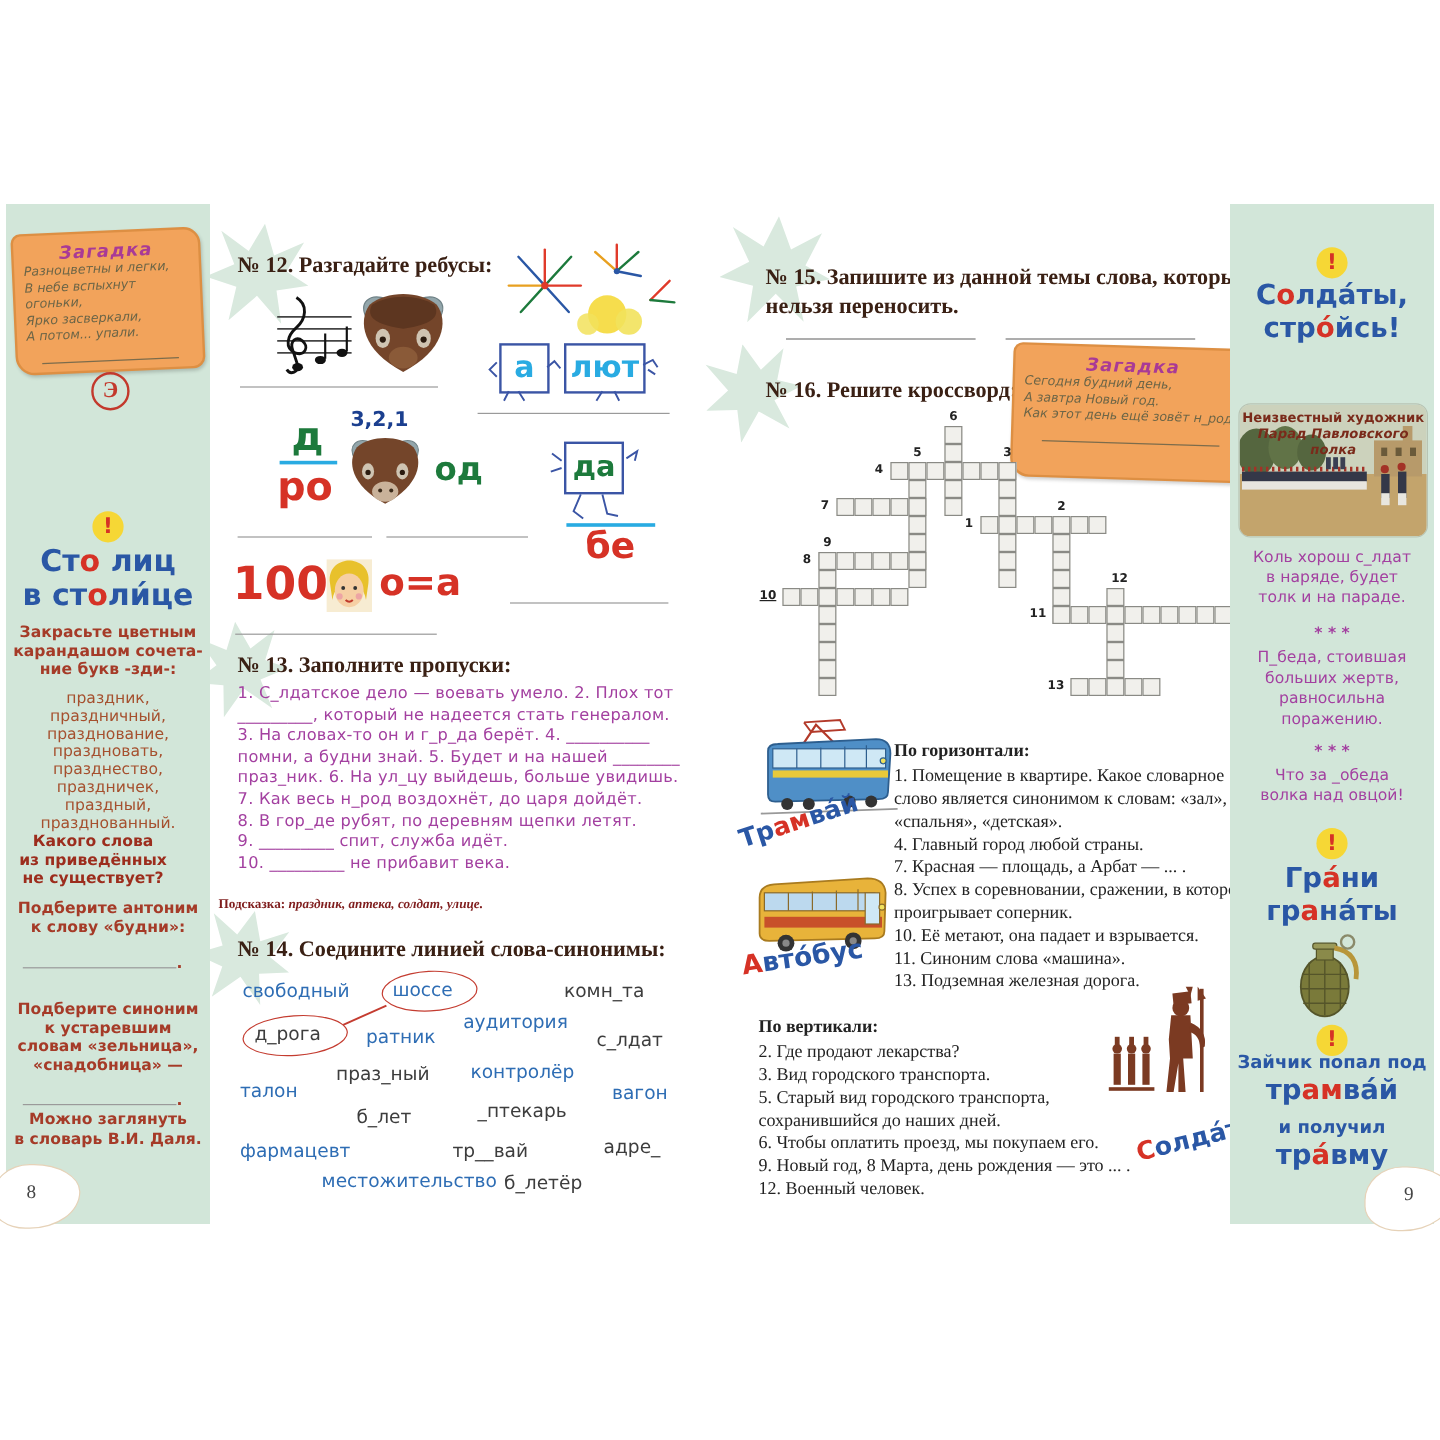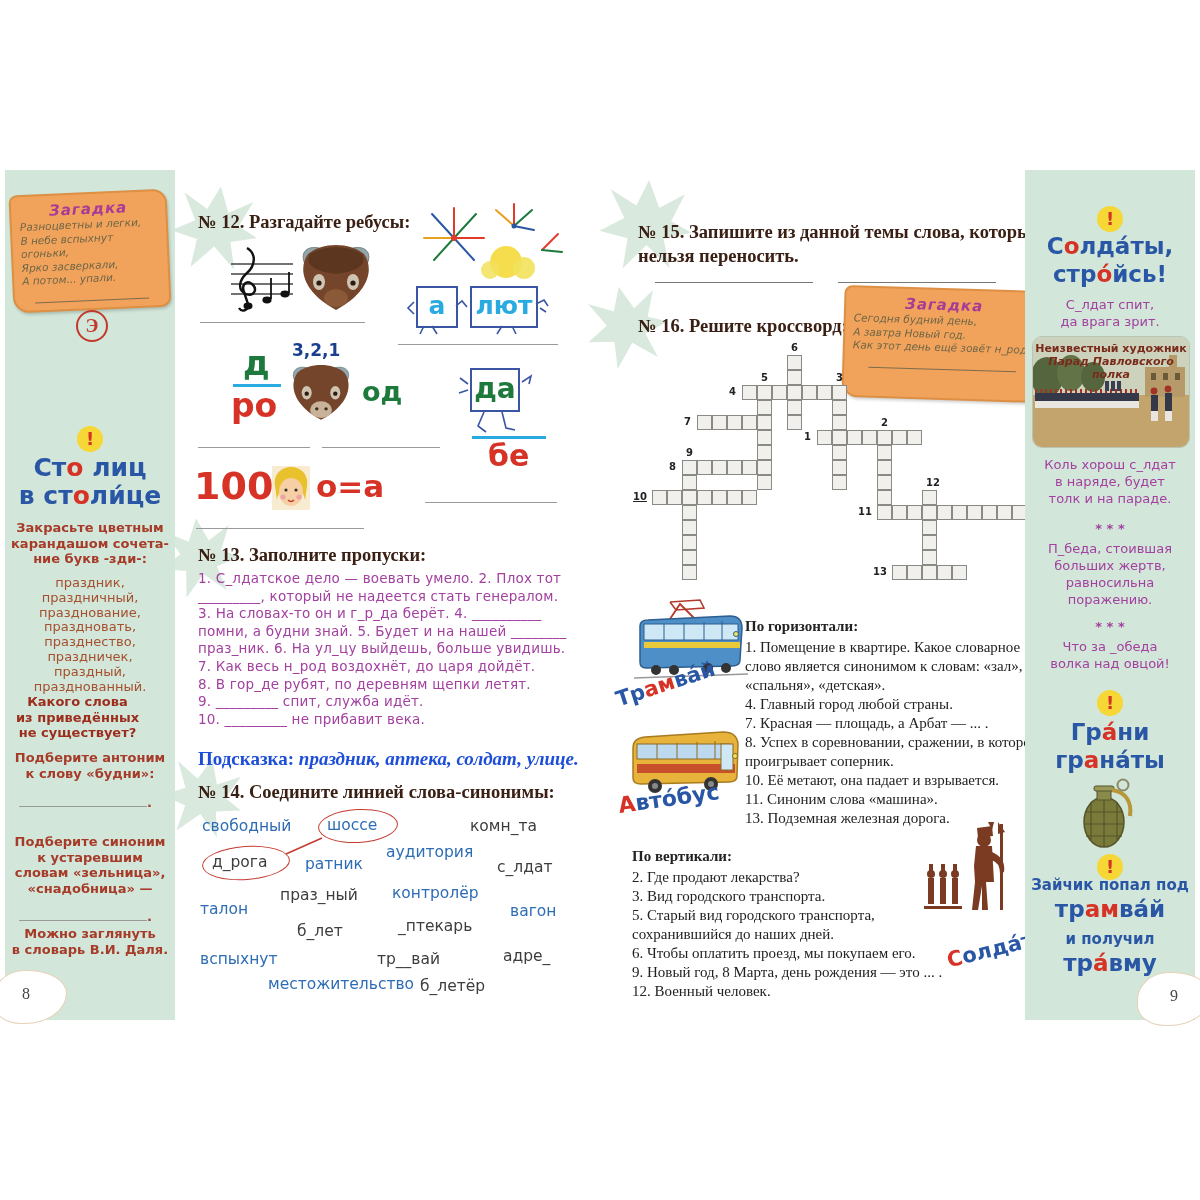--- a/index.html
+++ b/index.html
@@ -212,21 +212,21 @@
     <ellipse cx="61" cy="38" rx="6" ry="8" fill="#cfc4b2"></ellipse>
       <circle cx="61" cy="39" r="2.6" fill="#2a1b10"></circle>
     <ellipse cx="44" cy="58" rx="13" ry="10" fill="#c9b29a"></ellipse>
       <circle cx="39" cy="57" r="2" fill="#3a2a1a"></circle>
       <circle cx="50" cy="57" r="2" fill="#3a2a1a"></circle>
   </svg>
   <div class="abs green" style="left:362px;top:376px;font-weight:bold;font-size:27px">од</div>
   <div class="abs uline" style="left:322px;top:447px;width:118px"></div>
 
   <div class="abs" style="left:470px;top:368px;width:46px;height:40px;border:2px solid #3b55a5;background:#fff;text-align:center">
-    <span class="green" style="font-weight:bold;font-size:28px;line-height:38px">да</span>
+    <span class="green" style="font-weight:bold;font-size:24px;line-height:38px">да</span>
   </div>
   <svg class="abs" style="left:450px;top:370px" width="90" height="68" viewBox="0 0 90 68">
     <g stroke="#3b55a5" stroke-width="1.6" fill="none">
       <path d="M18 14 l-8 -6 M18 20 l-9 3"></path>
         <path d="M72 12 l9 -6 l-2 8"></path>
       <path d="M34 42 l-6 14 l8 6 M52 42 l4 16 l9 2"></path>
     </g>
   </svg>
   <div class="abs" style="left:472px;top:436px;width:74px;height:3px;background:#29abe2"></div>
   <div class="abs red" style="left:488px;top:438px;font-weight:bold;font-size:30px">бе</div>
@@ -251,40 +251,40 @@
     <div>1. С_лдатское дело — воевать умело. 2. Плох тот</div>
     <div>_________, который не надеется стать генералом.</div>
     <div>3. На словах-то он и г_р_да берёт. 4. __________</div>
     <div>помни, а будни знай. 5. Будет и на нашей ________</div>
     <div>праз_ник. 6. На ул_цу выйдешь, больше увидишь.</div>
     <div>7. Как весь н_род воздохнёт, до царя дойдёт.</div>
     <div>8. В гор_де рубят, по деревням щепки летят.</div>
     <div>9. _________ спит, служба идёт.</div>
     <div>10. _________ не прибавит века.</div>
   </div>
-  <div class="abs serif" style="left:198px;top:748px;font-size:19px;color:#1d4ed8">
+  <div class="abs serif" style="left:182px;top:748px;font-size:11px;color:#7f1d1d">
     <span style="font-weight:bold">Подсказка:</span><span style="font-style:italic;font-weight:bold"> праздник, аптека, солдат, улице.</span>
   </div>
 
   <div class="abs hdr" style="left:198px;top:782px">№ 14. Соедините линией слова-синонимы:</div>
   <div class="abs" style="left:190px;top:806px;width:410px;height:200px">
     <span class="w14 blue-w" style="left:12px;top:11px">свободный</span>
     <span class="w14 blue-w" style="left:137px;top:10px">шоссе</span>
     <span class="w14 dark-w" style="left:280px;top:11px">комн_та</span>
     <span class="w14 blue-w" style="left:196px;top:37px">аудитория</span>
     <span class="w14 dark-w" style="left:22px;top:47px">д_рога</span>
     <span class="w14 blue-w" style="left:115px;top:49px">ратник</span>
     <span class="w14 dark-w" style="left:307px;top:52px">с_лдат</span>
     <span class="w14 dark-w" style="left:90px;top:80px">праз_ный</span>
     <span class="w14 blue-w" style="left:202px;top:78px">контролёр</span>
     <span class="w14 blue-w" style="left:10px;top:94px">талон</span>
     <span class="w14 blue-w" style="left:320px;top:96px">вагон</span>
     <span class="w14 dark-w" style="left:107px;top:116px">б_лет</span>
     <span class="w14 dark-w" style="left:208px;top:111px">_птекарь</span>
-    <span class="w14 blue-w" style="left:10px;top:144px">вспыхнут</span>
+    <span class="w14 blue-w" style="left:10px;top:144px">фармацевт</span>
     <span class="w14 dark-w" style="left:187px;top:144px">тр__вай</span>
     <span class="w14 dark-w" style="left:313px;top:141px">адре_</span>
     <span class="w14 blue-w" style="left:78px;top:169px">местожительство</span>
     <span class="w14 dark-w" style="left:230px;top:171px">б_летёр</span>
     <div class="rcirc" style="left:128px;top:3px;width:78px;height:32px;transform:rotate(-3deg)"></div>
     <div class="rcirc" style="left:12px;top:40px;width:86px;height:32px;transform:rotate(-4deg)"></div>
     <svg class="abs" style="left:0;top:0" width="410" height="200">
       <line x1="132" y1="32" x2="96" y2="48" stroke="#c43c30" stroke-width="1.6"></line>
     </svg>
   </div>
@@ -494,24 +494,20 @@
     <span class="red">С</span><span>олда́т</span>
   </div>
 
   <div class="abs sidebar" style="left:1025px;top:170px;width:170px;height:850px">
 
     <div class="abs excl" style="left:72px;top:36px">!</div>
     <div class="abs bigblue" style="left:0;top:62px;width:170px;font-size:23px;line-height:28px">
       <div><span>С</span><span class="red">о</span><span>лда́ты,</span></div>
       <div><span>стр</span><span class="red">о́</span><span>йсь!</span></div>
     </div>
-    <div class="abs purple center" style="left:0;top:126px;width:170px">
-      <div>С_лдат спит,</div>
-      <div>да врага зрит.</div>
-    </div>
 
     <div class="abs" style="left:7px;top:166px;width:156px;height:110px;border-radius:10px;overflow:hidden;border:1px solid #b8c4b4">
       <svg width="156" height="110" viewBox="0 0 156 110">
         <rect width="156" height="110" fill="#ccd2bc"></rect>
         <rect y="58" width="156" height="52" fill="#c3a46c"></rect>
         <rect x="112" y="30" width="40" height="30" fill="#b79a6a"></rect>
         <rect x="118" y="36" width="5" height="7" fill="#6a5a3a"></rect>
           <rect x="130" y="36" width="5" height="7" fill="#6a5a3a"></rect>
           <rect x="142" y="36" width="5" height="7" fill="#6a5a3a"></rect>
         <rect x="136" y="18" width="8" height="14" fill="#b79a6a"></rect>

